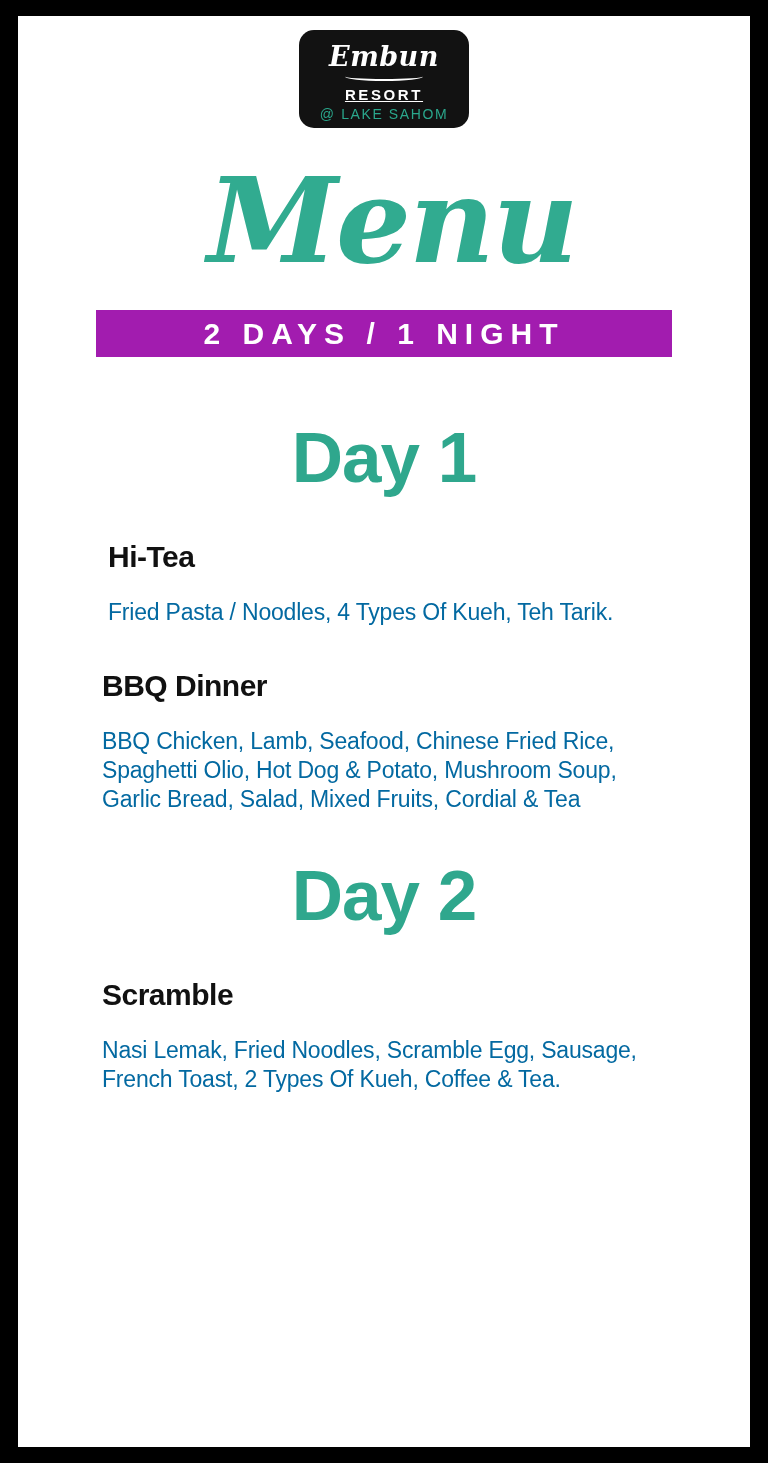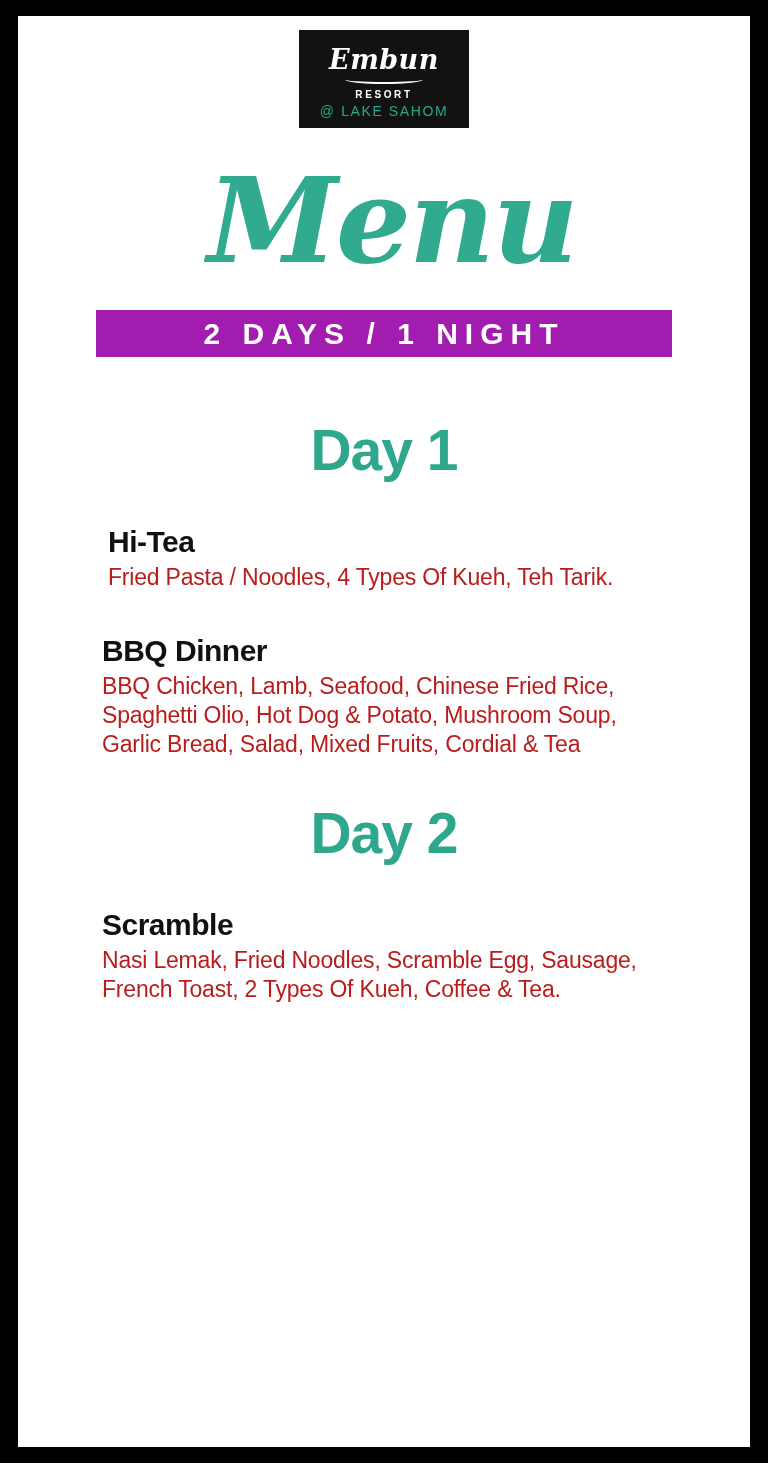--- a/index.html
+++ b/index.html
@@ -31,20 +31,21 @@
   .logo-block {
     width: 170px;
     height: 98px;
     background: #121212;
     margin: 14px auto 0 auto;
     display: flex;
     flex-direction: column;
     align-items: center;
     justify-content: center;
     padding-top: 6px;
+    border-radius: 15px;
   }
   .logo-word {
     color: #ffffff;
     font-family: "DejaVu Serif", serif;
     font-style: italic;
     font-size: 27px;
     font-weight: bold;
     letter-spacing: 0.5px;
     line-height: 1;
     position: relative;
@@ -52,24 +53,25 @@
   .logo-swash {
     display: block;
     width: 78px;
     height: 9px;
     margin: 2px auto 0 auto;
     border-bottom: 2px solid #ffffff;
     border-radius: 0 0 60% 60%;
   }
   .logo-resort {
     color: #ffffff;
-    font-size: 10px;
+    font-size: 15px;
     font-weight: bold;
     letter-spacing: 2.6px;
     margin-top: 5px;
+    text-decoration: underline;
   }
   .logo-lake {
     color: #2aa78c;
     font-size: 14px;
     font-weight: normal;
     letter-spacing: 1.6px;
     margin-top: 3px;
   }
 
   
@@ -100,42 +102,42 @@
     font-size: 30px;
     font-weight: bold;
     letter-spacing: 7px;
     white-space: nowrap;
   }
 
   
   .day-heading {
     text-align: center;
     color: #2fa78d;
-    font-size: 57px;
+    font-size: 71px;
     font-weight: bold;
     letter-spacing: -1px;
   }
   .day1 { margin-top: 60px; }
   .day2 { margin-top: 41px; }
 
   
   .section { padding: 0 84px; }
   .section-title {
     font-size: 30px;
     font-weight: bold;
     color: #111111;
     letter-spacing: -0.5px;
     margin-top: 42px;
   }
   .section-title.indent { margin-left: 6px; }
   .section-body {
     font-size: 23px;
-    color: #b91c1c;
+    color: #0369a1;
     line-height: 1.26;
-    margin-top: 4px;
+    margin-top: 24px;
     letter-spacing: -0.2px;
   }
   .section-body.indent { margin-left: 6px; }
 </style>
 </head>
 <body>
 
 <div class="page">
   <div class="card">
 

